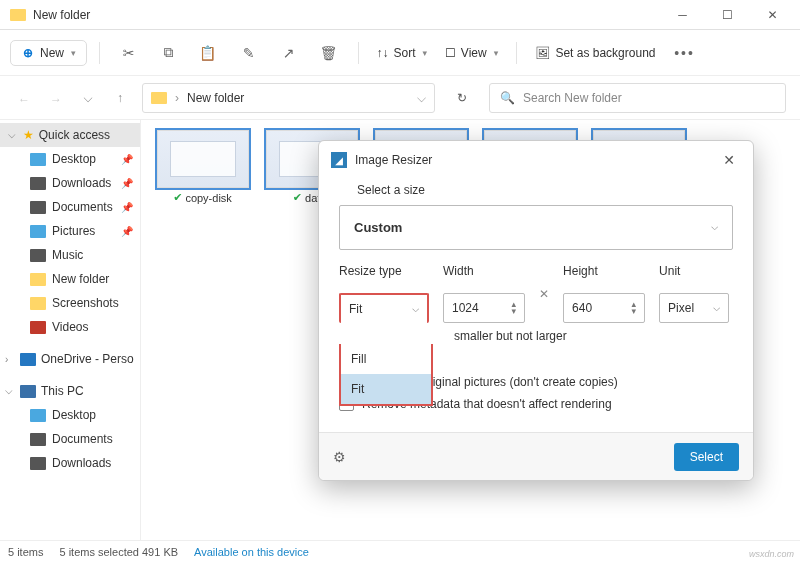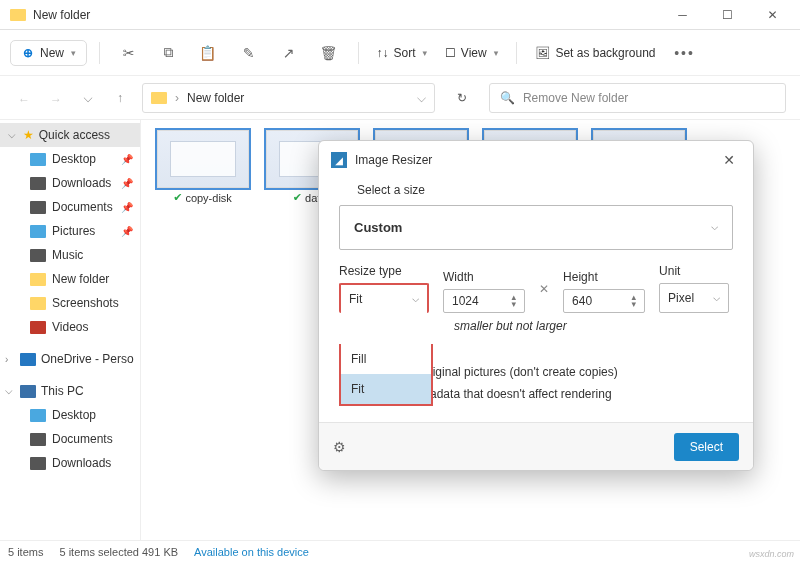--- a/index.html
+++ b/index.html
@@ -65,33 +65,33 @@
     
     .dialog { position: absolute; left: 318px; top: 140px; width: 436px; background: #fff; border: 1px solid #ccc; border-radius: 6px; box-shadow: 0 8px 28px rgba(0,0,0,0.28); }
     .dlg-title { height: 38px; display: flex; align-items: center; padding: 0 12px; gap: 8px; }
     .dlg-ico { width: 16px; height: 16px; background: #2c7eb8; display: flex; align-items: center; justify-content: center; color: #fff; font-size: 10px; }
     .dlg-close { margin-left: auto; font-size: 14px; color: #555; width: 24px; height: 24px; display: flex; align-items: center; justify-content: center; }
     .dlg-body { padding: 4px 20px 14px; }
     .dlg-lbl { font-size: 12px; margin-bottom: 8px; margin-left: 18px; }
     .size-box { border: 1px solid #bbb; border-radius: 2px; padding: 14px 14px; display: flex; align-items: center; justify-content: space-between; margin-bottom: 14px; }
     .size-box b { font-weight: 600; font-size: 13px; }
     .row { display: flex; gap: 14px; align-items: flex-end; margin-bottom: 6px; }
-    .field { display: flex; flex-direction: column; gap: 5px; }
+    .field { display: flex; flex-direction: column; gap: 15px; }
     .field-lbl { font-size: 12px; }
     .selbox { border: 1px solid #bbb; border-radius: 2px; height: 30px; display: flex; align-items: center; padding: 0 8px; justify-content: space-between; width: 90px; }
     .selbox.rt { border: 2px solid #d9534f; border-bottom: none; }
-    .num { border: 1px solid #bbb; border-radius: 2px; height: 24px; width: 82px; display: flex; align-items: center; padding: 0 8px; justify-content: space-between; }
+    .num { border: 1px solid #bbb; border-radius: 2px; height: 30px; width: 82px; display: flex; align-items: center; padding: 0 8px; justify-content: space-between; }
     .spinner { font-size: 9px; color: #777; display: flex; flex-direction: column; line-height: 7px; }
     .x { color: #888; align-self: center; height: 30px; display: flex; align-items: center; }
     .dd { position: absolute; left: 20px; top: 165px; width: 94px; border: 2px solid #d9534f; border-top: none; background: #fff; z-index: 5; }
     .dd-item { padding: 8px 10px; font-size: 12px; }
     .dd-item.sel { background: #c7dff0; }
     .checkrow { display: flex; align-items: center; gap: 8px; margin: 7px 0; font-size: 12px; }
     .cb { width: 15px; height: 15px; border: 1px solid #888; border-radius: 2px; }
-    .partial { margin-left: 115px; font-size: 12px; font-style: italic; }
+    .partial { margin-left: 115px; font-size: 12px; }
     .dlg-foot { height: 48px; border-top: 1px solid #e4e4e4; background: #f7f7f7; display: flex; align-items: center; padding: 0 14px; gap: 10px; border-radius: 0 0 6px 6px; }
     .gear { color: #666; font-size: 14px; }
     .spacer { flex: 1; }
     .btn-resize { background: #1c87c9; color: #fff; padding: 7px 16px; border-radius: 3px; font-size: 12px; }
     .btn-cancel { background: #e3e3e3; color: #333; padding: 7px 16px; border-radius: 3px; font-size: 12px; }
     
     .watermark { position: absolute; right: 6px; bottom: 3px; font-size: 9px; color: #bbb; font-style: italic; }
   </style>
 </head>
 <body>
@@ -143,21 +143,21 @@
   <div class="nav-ico">↑</div>
   <div class="address">
     <div class="folder-ico"></div>
     <span style="color:#999">›</span>
     <span>New folder</span>
     <span style="margin-left:auto;color:#999">⌵</span>
   </div>
   <div class="refresh">↻</div>
   <div class="search">
     <span>🔍</span>
-    <span>Remove New folder</span>
+    <span>Search New folder</span>
   </div>
 </div>
 
 <div class="main">
   <div class="sidebar">
     <div class="qa-head">
       <span class="exp">⌵</span>
       <span class="star">★</span>
       <span>Quick access</span>
     </div>

